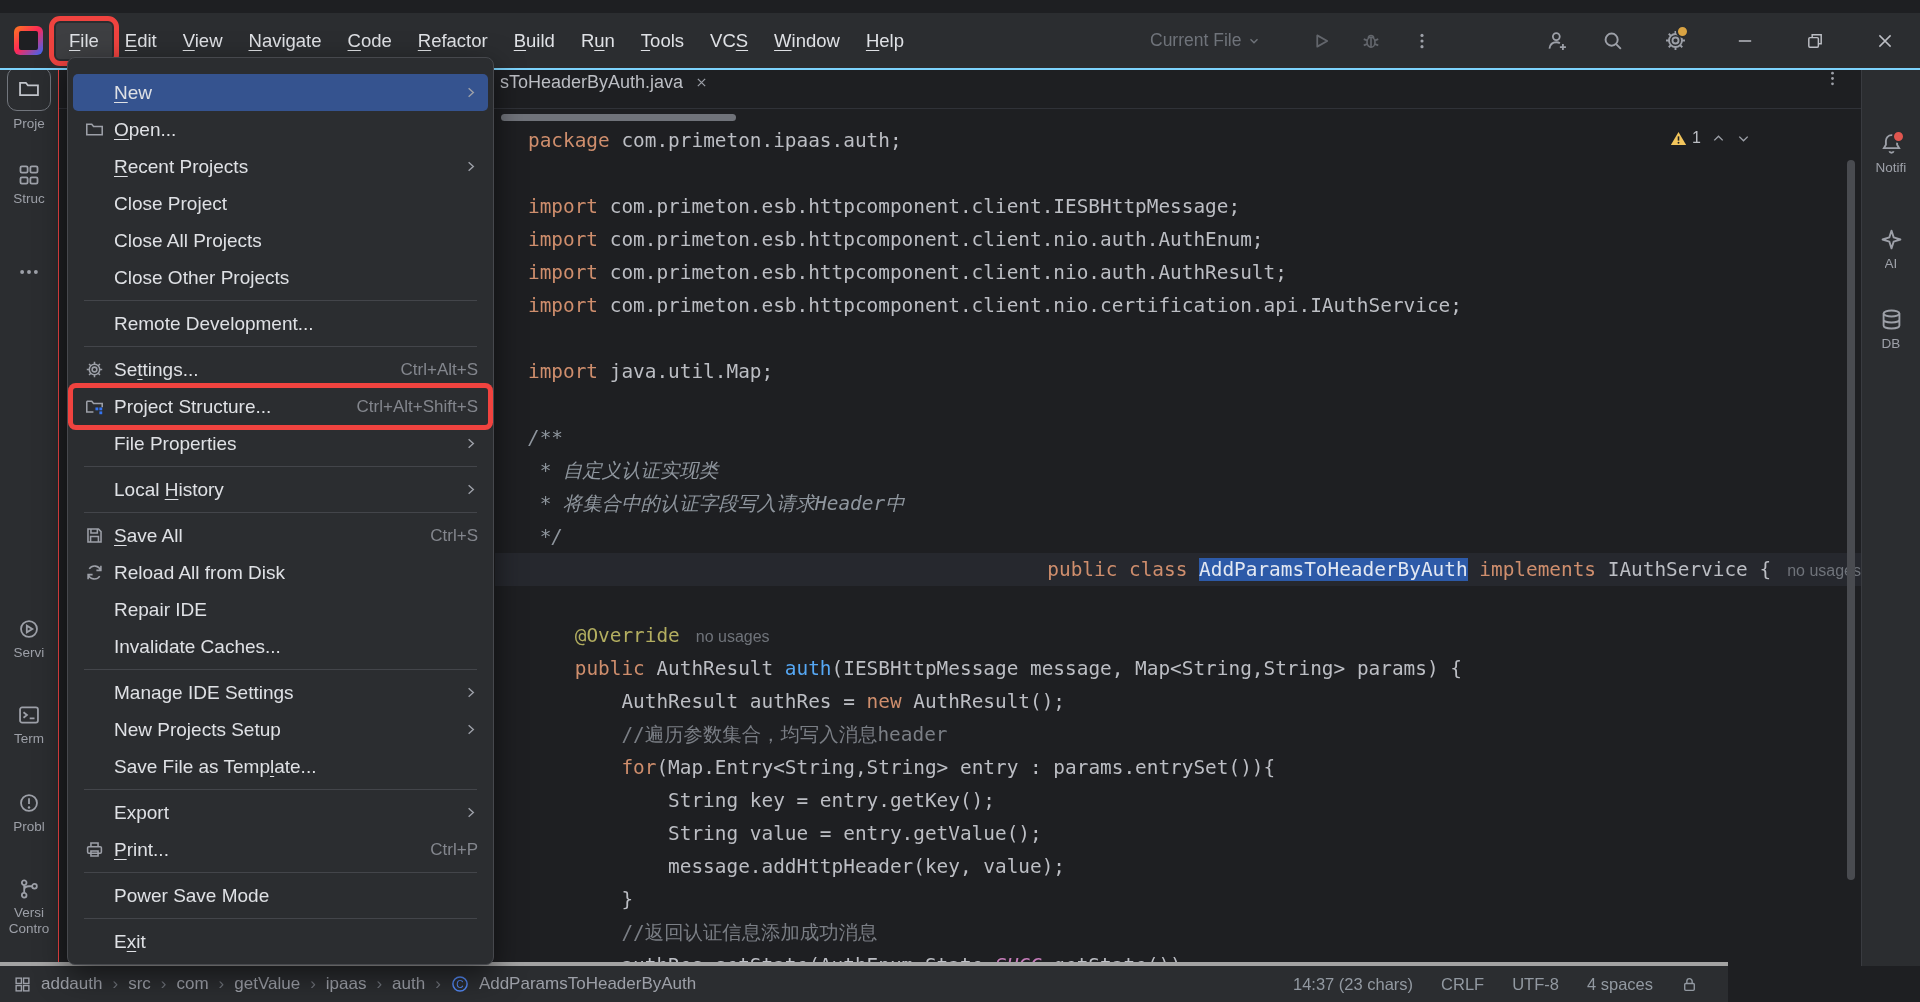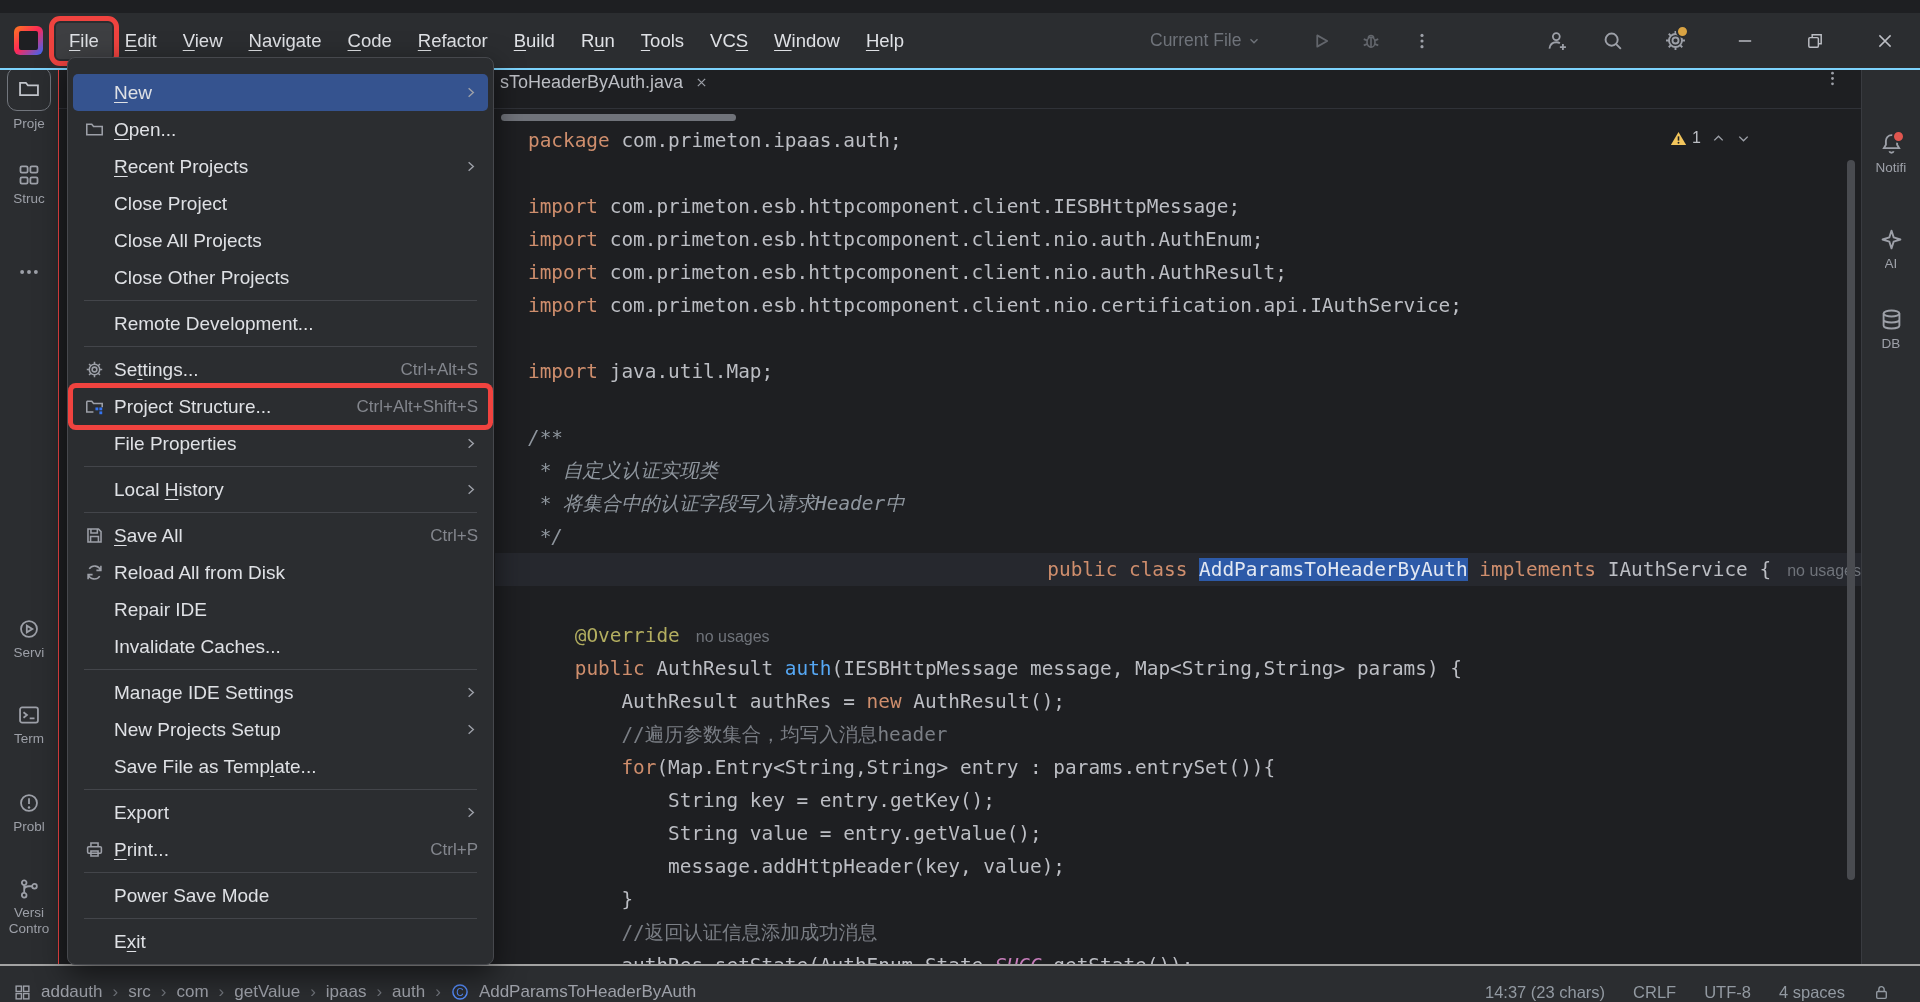--- a/index.html
+++ b/index.html
@@ -58,22 +58,22 @@
   .mi{height:37px;margin:0 5px;padding:0 10px;display:flex;align-items:center;border-radius:5px;cursor:default;}
   .mi.sel{background:#35538f;}
   .mi .ico{width:22px;height:22px;margin-right:9px;flex:0 0 22px;display:flex;align-items:center;justify-content:center;}
   .mi .lab{font-size:19px;color:#dfe1e5;white-space:nowrap;}
   .mi .sc{margin-left:auto;font-size:17px;color:#83868d;white-space:nowrap;}
   .mi .arr{margin-left:auto;width:16px;display:flex;justify-content:flex-end;}
   .msep{height:1px;background:#43454a;margin:4px 16px;}
   .mi.annotated{position:relative;z-index:5;box-shadow:0 0 0 5px #f0433f;border-radius:3px;}
 
   
-  .statusbar{position:absolute;left:0;bottom:0;width:1920px;height:36px;background:#2b2d30;
-             border-top:2px solid #a3a3a3;display:flex;align-items:flex-end;z-index:20;}
+  .statusbar{position:absolute;left:0;bottom:0;width:1728px;height:36px;background:#2b2d30;
+             border-top:4px solid #a3a3a3;display:flex;align-items:center;z-index:20;}
   .crumbs{display:flex;align-items:center;gap:10px;margin-left:14px;font-size:17px;color:#9da0a8;}
   .crumb-sep{color:#6f737a;font-size:17px;}
   .status-right{position:absolute;right:30px;display:flex;align-items:center;gap:28px;
                 font-size:16.5px;color:#9299a1;}
 </style>
 </head>
 <body>
 
 <div id="app">
 

